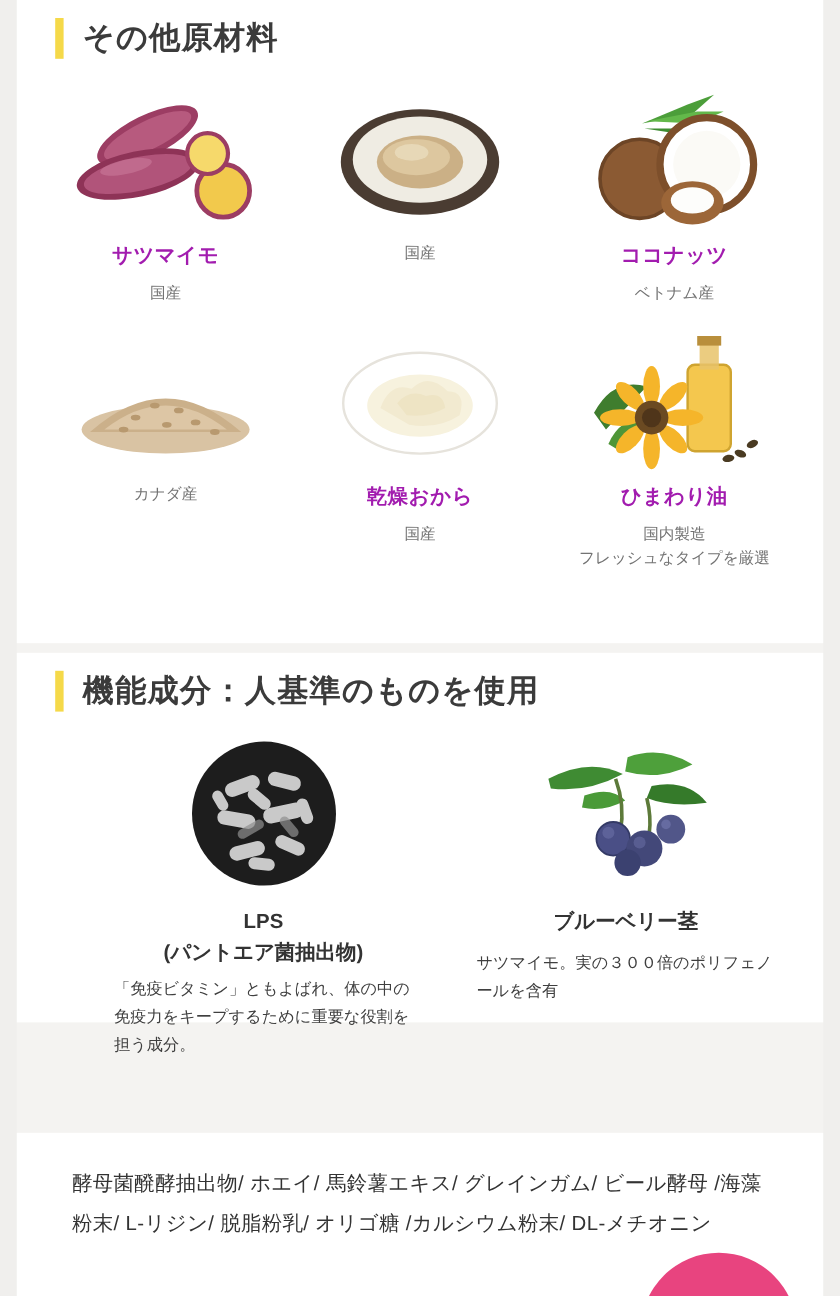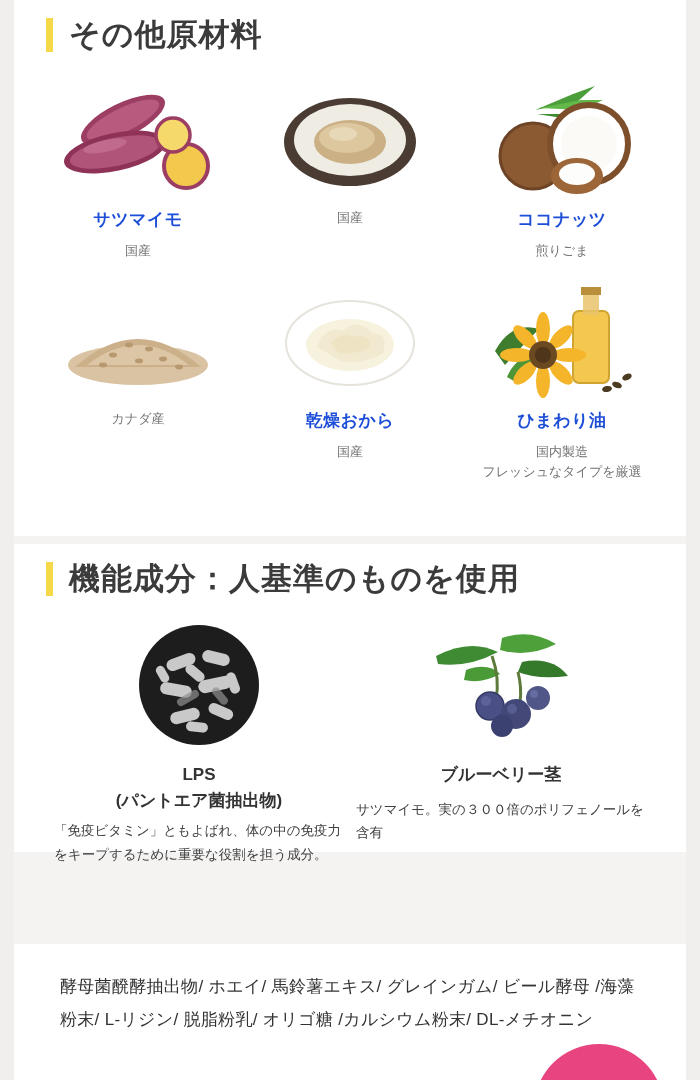--- a/index.html
+++ b/index.html
@@ -38,21 +38,21 @@
     padding-top: 14px;
   }
   .bar {
     width: 7px;
     height: 34px;
     background: #f5d949;
     margin-right: 16px;
     flex: 0 0 auto;
   }
   .section-title {
-    font-size: 31px;
+    font-size: 26px;
     font-weight: bold;
     letter-spacing: 1px;
     color: #3b3b3b;
   }
 
   
   .grid {
     display: grid;
     grid-template-columns: repeat(3, 1fr);
     padding: 10px 18px 0 18px;
@@ -64,38 +64,38 @@
   .thumb {
     height: 118px;
     display: flex;
     align-items: center;
     justify-content: center;
     margin-bottom: 10px;
   }
   .cell-name {
     font-size: 17px;
     font-weight: bold;
-    color: #1d4ed8;
+    color: #a21caf;
     margin-bottom: 10px;
     letter-spacing: 0.5px;
   }
   .cell-origin {
     font-size: 13px;
     color: #737373;
     line-height: 1.55;
   }
 
   
   .func-grid {
     display: grid;
     grid-template-columns: 1fr 1fr;
     padding: 22px 40px 0 40px;
     column-gap: 12px;
   }
-  .func-cell { text-align: center; }
+  .func-cell { text-align: center; margin-left: 41px; }
   .func-thumb {
     height: 126px;
     display: flex;
     align-items: center;
     justify-content: center;
     margin-bottom: 14px;
   }
   .func-name {
     font-size: 17px;
     font-weight: bold;
@@ -194,21 +194,21 @@
             <circle cx="56" cy="76" r="33" fill="#8b5a33"></circle>
             <circle cx="56" cy="76" r="33" fill="none" stroke="#6d4526" stroke-width="3"></circle>
             <circle cx="112" cy="64" r="39" fill="#ffffff"></circle>
             <circle cx="112" cy="64" r="39" fill="none" stroke="#7d4f2b" stroke-width="6"></circle>
             <ellipse cx="112" cy="64" rx="28" ry="28" fill="#fbfaf6"></ellipse>
             <ellipse cx="100" cy="96" rx="26" ry="18" fill="#9c6638"></ellipse>
             <ellipse cx="100" cy="94" rx="18" ry="11" fill="#fdfdfb"></ellipse>
           </svg>
         </div>
         <div class="cell-name">ココナッツ</div>
-        <div class="cell-origin">煎りごま</div>
+        <div class="cell-origin">ベトナム産</div>
       </div>
 
       <div class="cell">
         <div class="thumb">
           <svg width="170" height="118" viewBox="0 0 170 118">
             <ellipse cx="85" cy="84" rx="70" ry="20" fill="#d9c3a3"></ellipse>
             <path d="M22 86 Q85 30 148 86 Z" fill="#cbb08a"></path>
             <path d="M34 84 Q85 44 136 84 Z" fill="#ddc6a5"></path>
             <g fill="#b8996f">
               <ellipse cx="60" cy="74" rx="4" ry="2.4"></ellipse>

